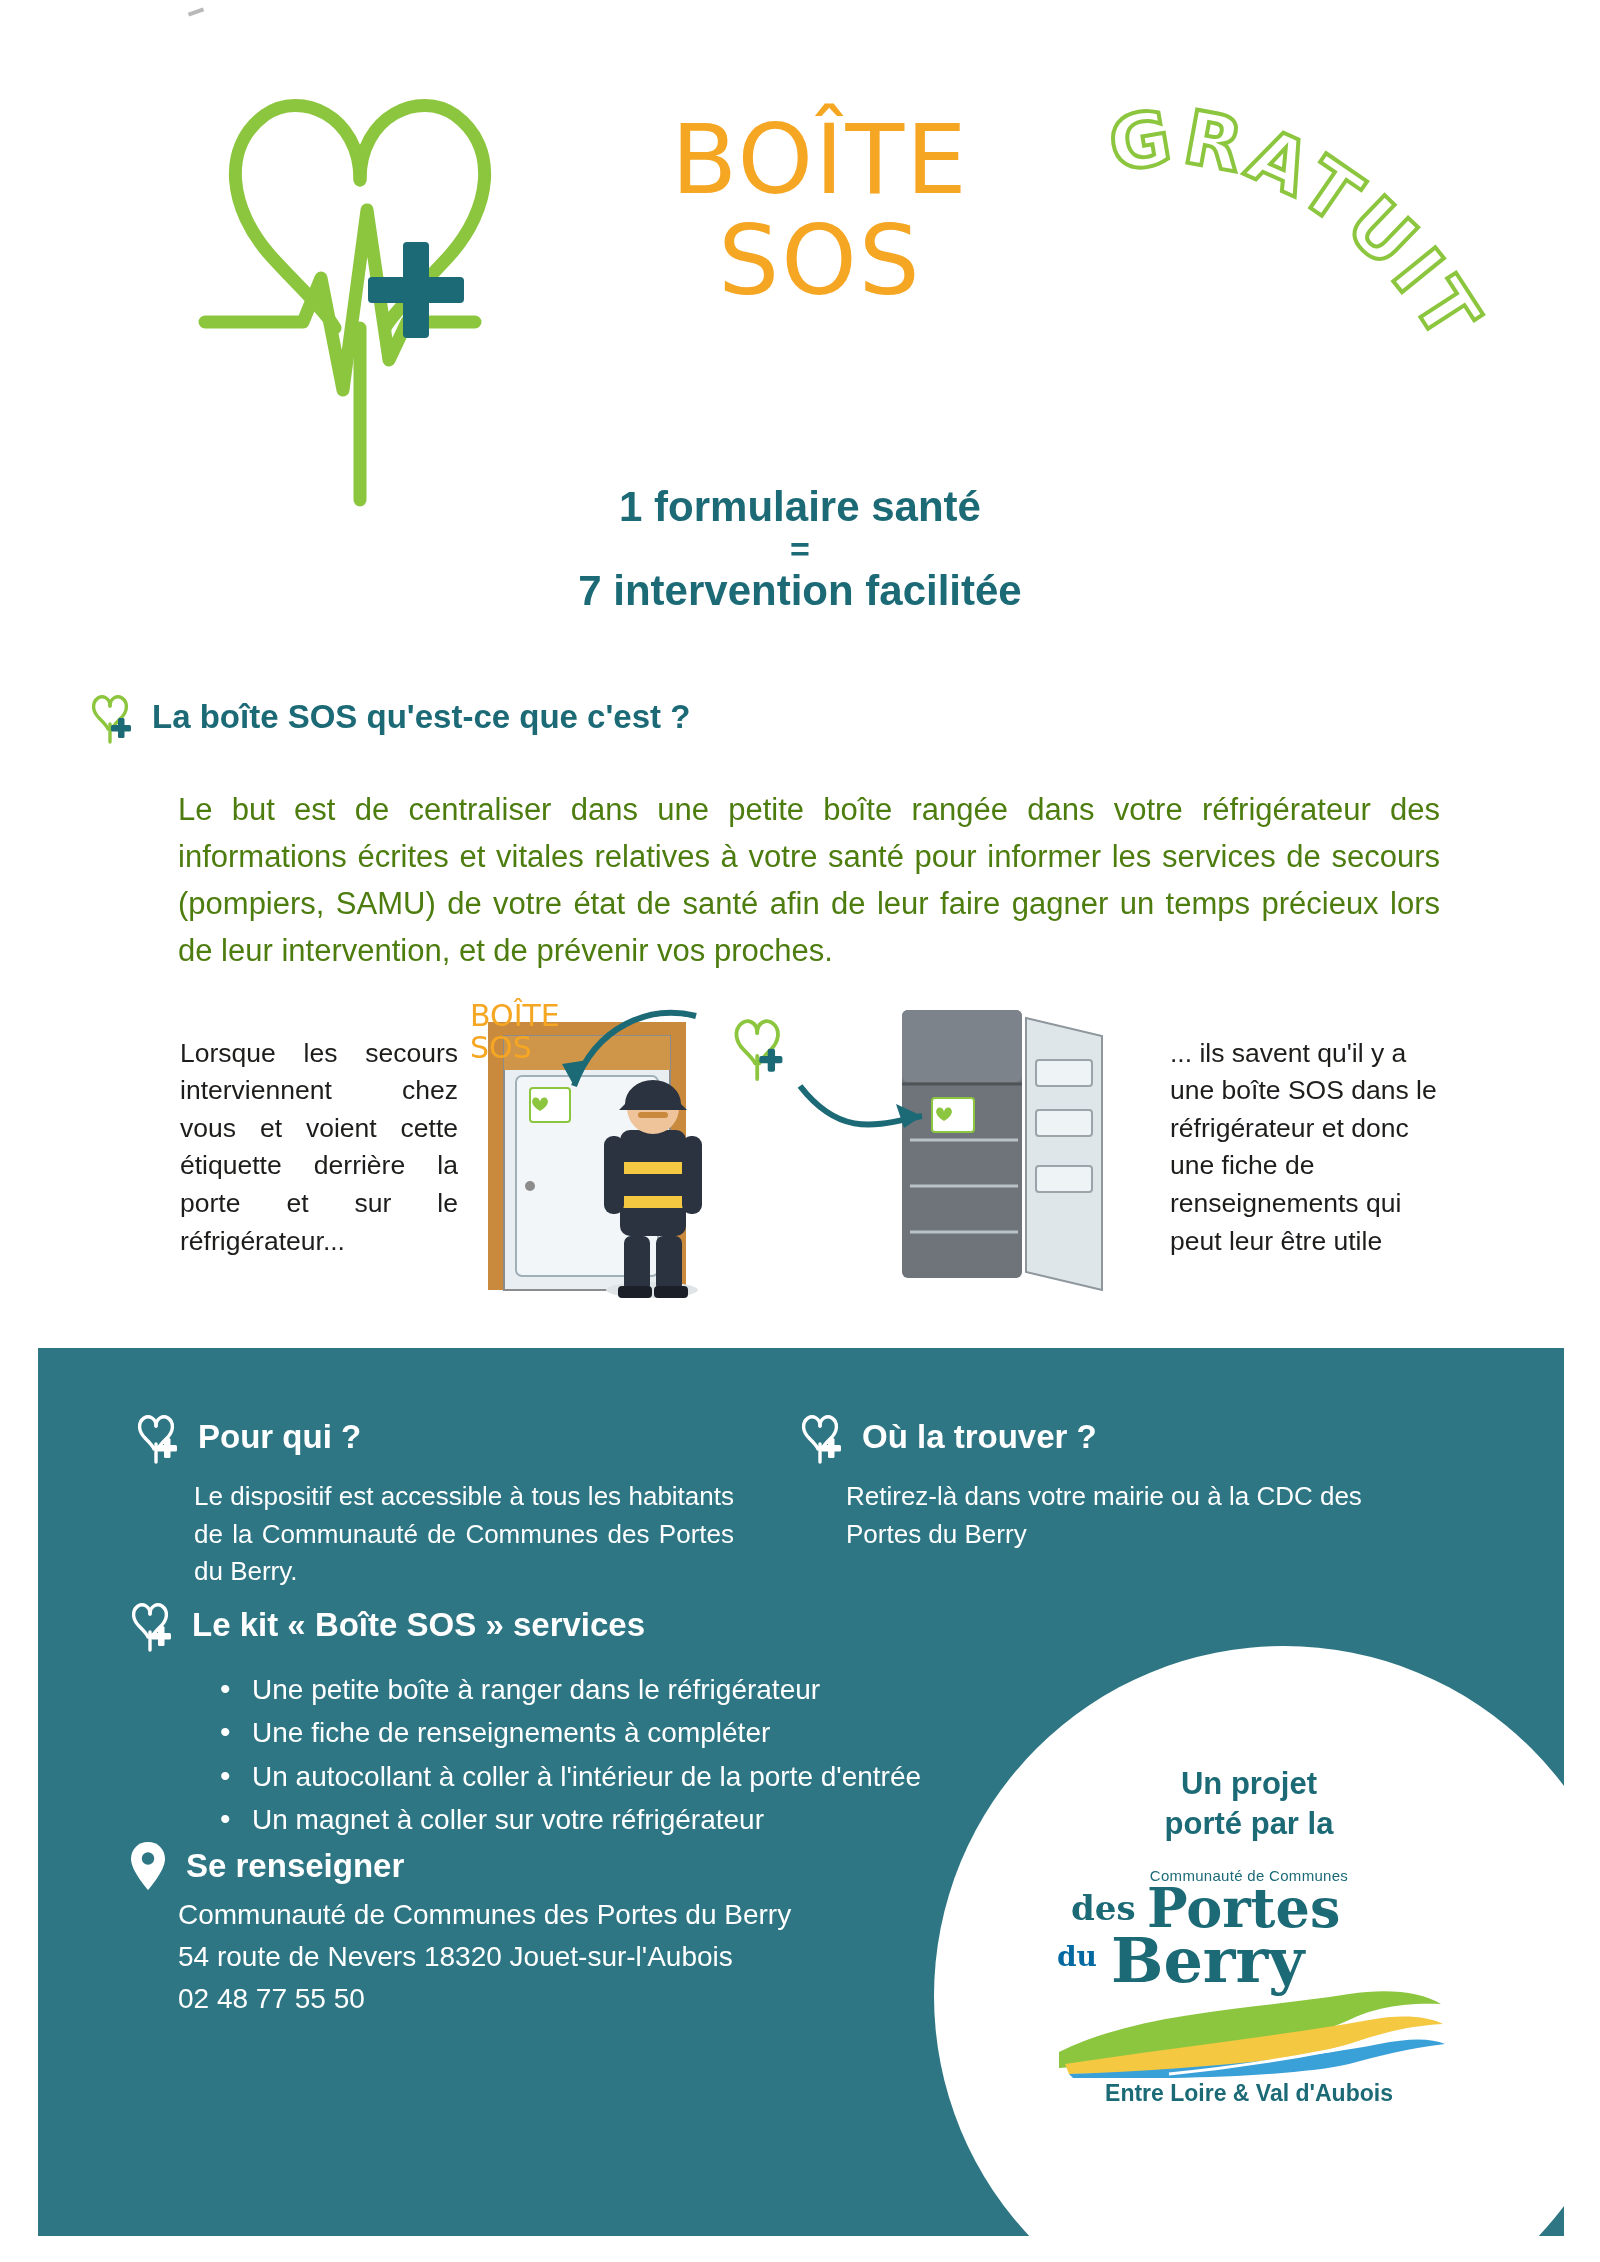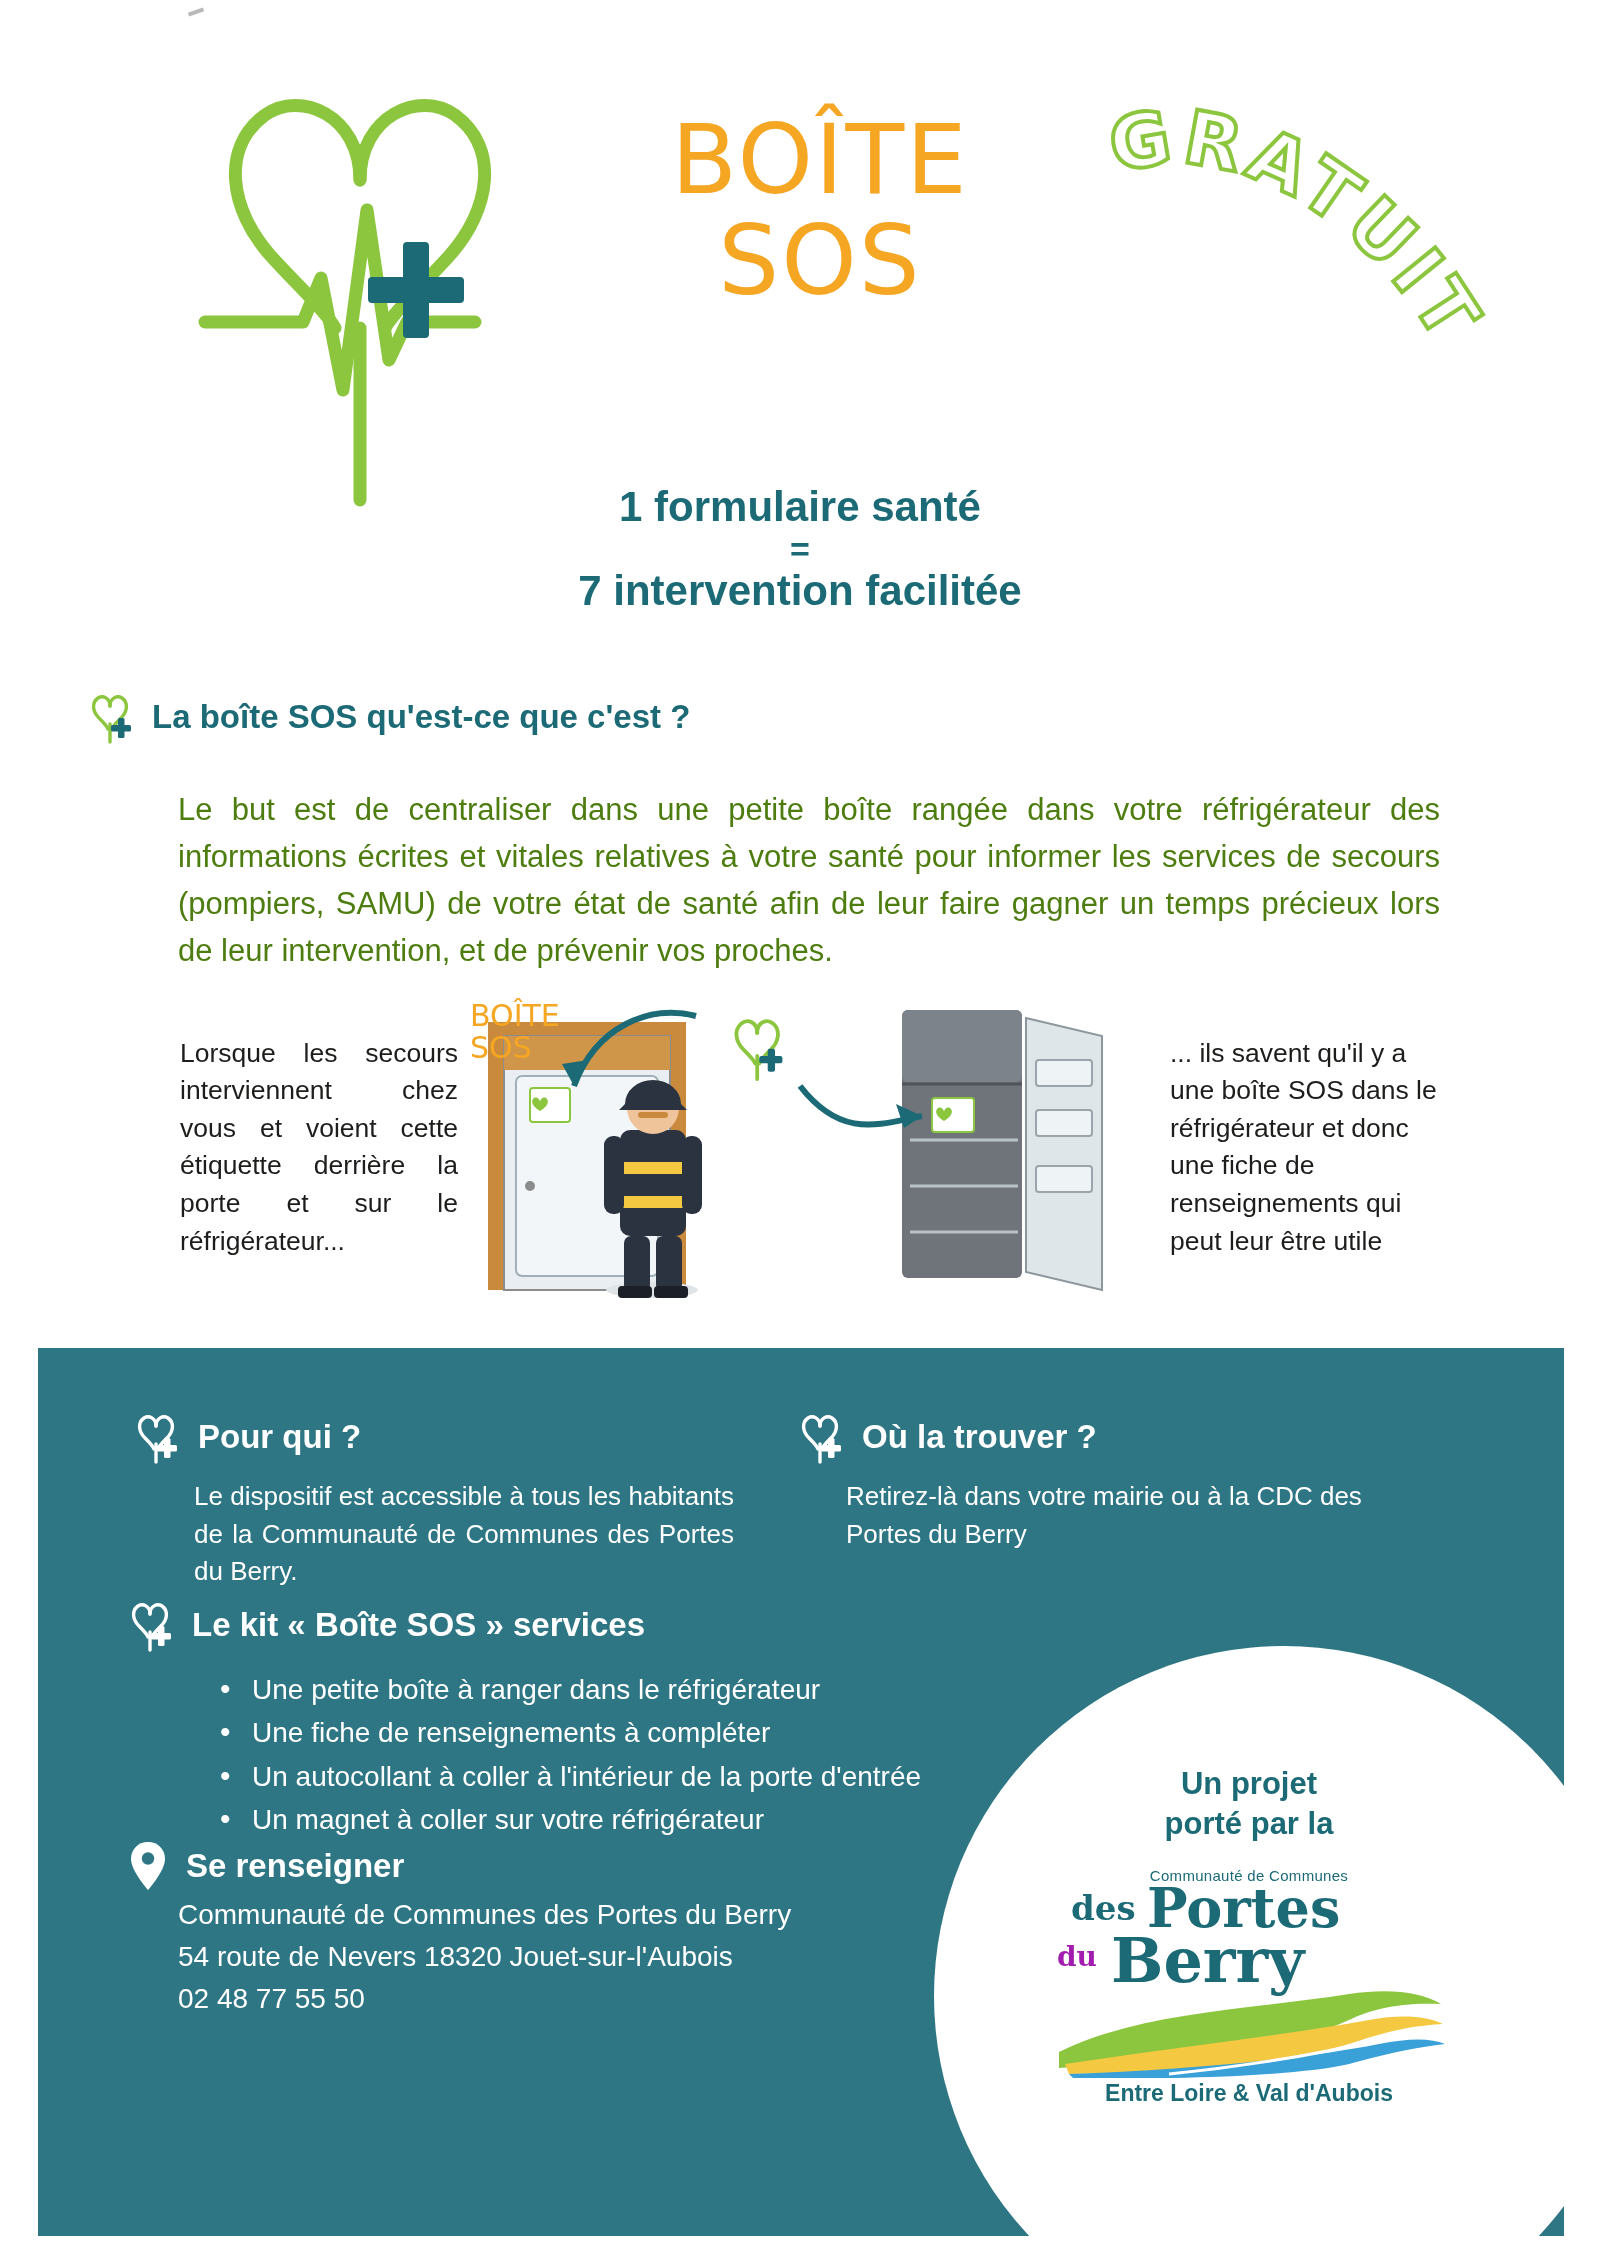--- a/index.html
+++ b/index.html
@@ -211,21 +211,21 @@
     font-size: 34px; font-weight: bold; color: #1b6a76;
     font-family: "DejaVu Serif", serif;
   }
   .cdc-word .portes {
     position: absolute; left: 118px; top: -8px;
     font-size: 54px; font-weight: bold; color: #1b6a76;
     font-family: "DejaVu Serif", serif;
   }
   .cdc-word .du {
     position: absolute; left: 28px; top: 56px;
-    font-size: 28px; font-weight: bold; color: #a21caf;
+    font-size: 28px; font-weight: bold; color: #0369a1;
     font-family: "DejaVu Serif", serif;
   }
   .cdc-word .berry {
     position: absolute; left: 82px; top: 40px;
     font-size: 62px; font-weight: bold; color: #1b6a76;
     font-family: "DejaVu Serif", serif;
   }
   .cdc-swoosh { position: relative; height: 92px; margin-top: -18px; }
   .cdc-base {
     font-size: 23px;

